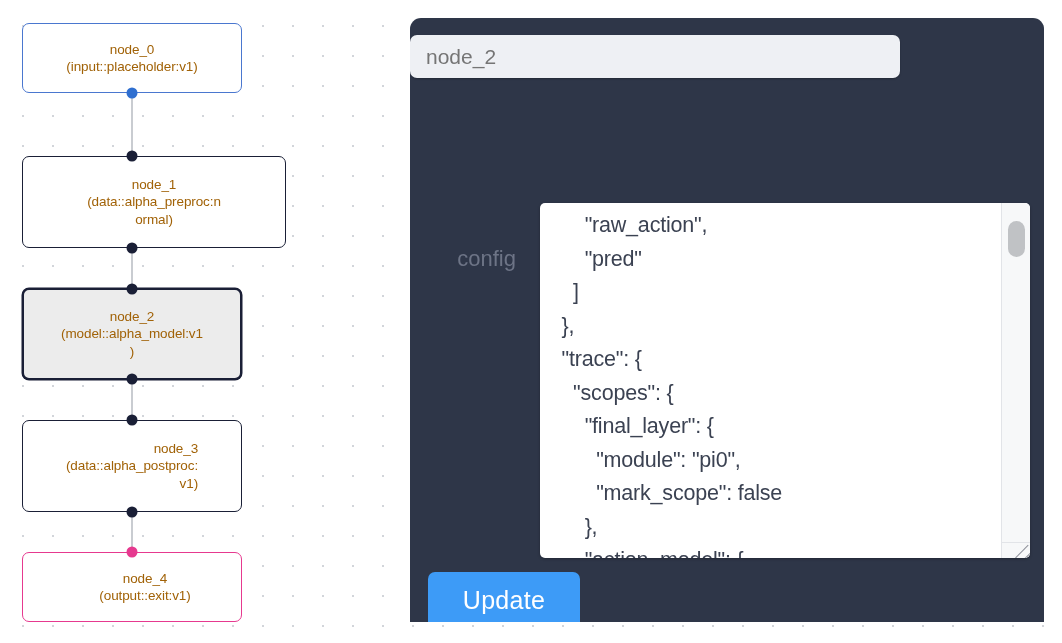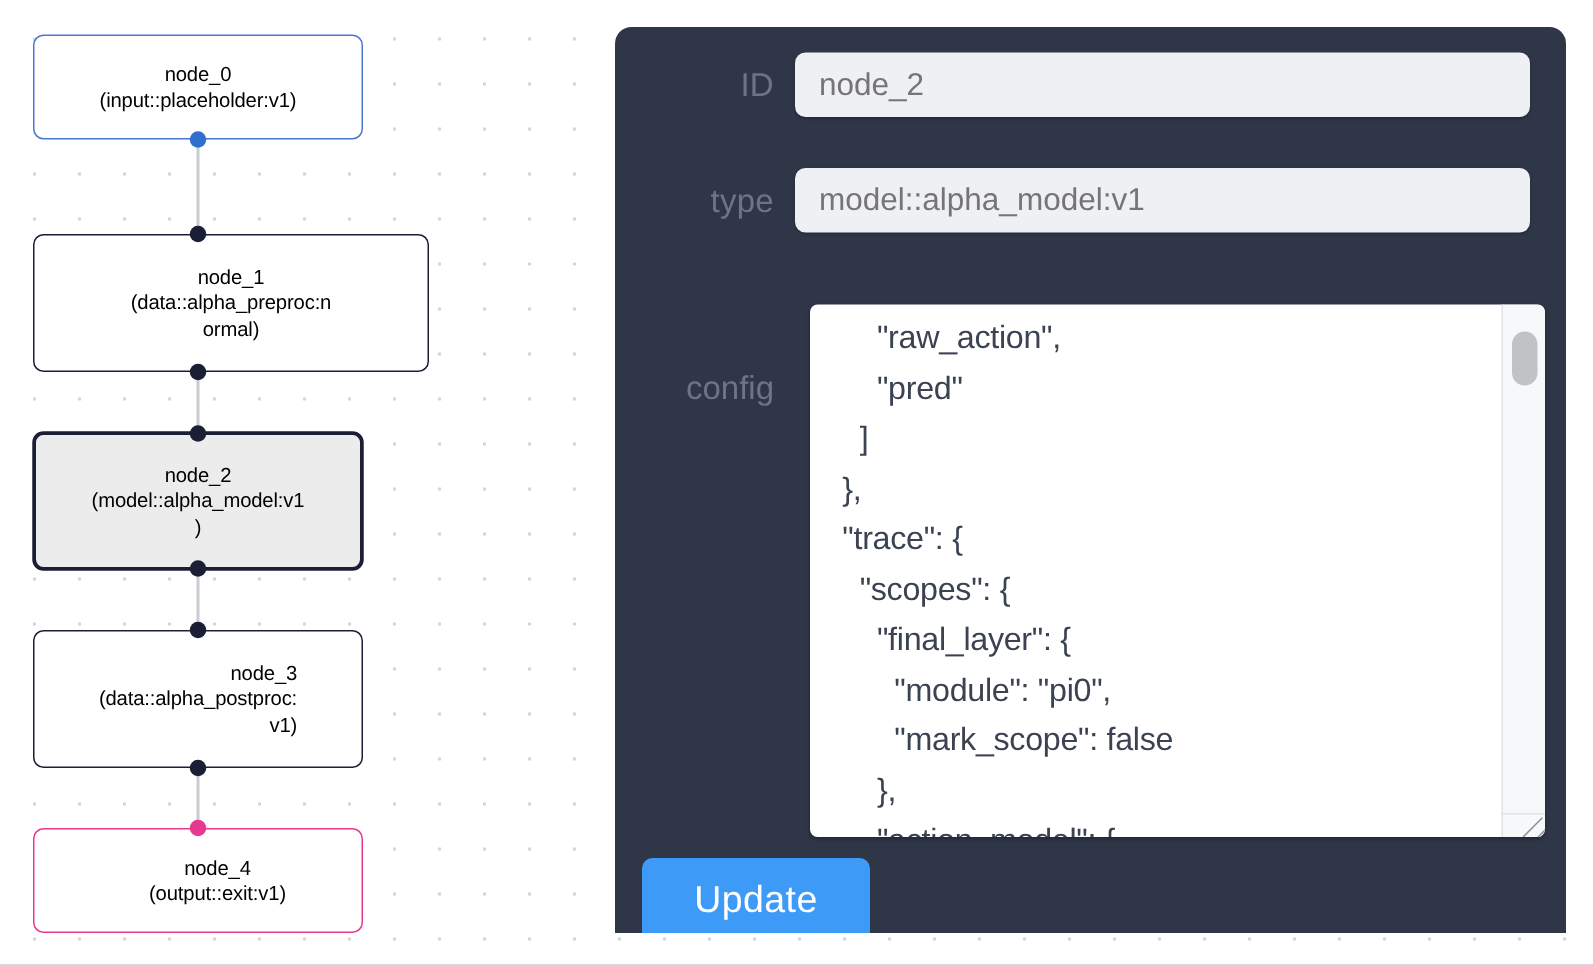--- a/index.html
+++ b/index.html
@@ -33,21 +33,21 @@
     box-sizing: border-box;
     background: #ffffff;
     border: 1px solid #1a1f36;
     border-radius: 7px;
     display: flex;
     align-items: center;
     justify-content: center;
     text-align: center;
     font-size: 13.5px;
     line-height: 17.5px;
-    color: #000000;
+    color: #a16207;
     padding: 4px 6px;
     white-space: pre-wrap;
     word-break: break-all;
     letter-spacing: -0.1px;
   }
   .node.input-node  { border: 1.5px solid #4a77cf; }
   .node.output-node { border: 1.5px solid #e6398f; padding-left: 32px; }
   .node.selected {
     background: #ececec;
     border: 2px solid #1a1f36;
@@ -307,28 +307,23 @@
   <div class="node output-node" style="left:22px; top:552px; width:220px; height:70px;">
     <span>node_4
 (output::exit:v1)</span>
   </div>
   <div class="handle pink" style="left:132px; top:552px;"></div>
 
 
   <div id="panel">
 
     <div class="form-row" style="left:0; top:17px;">
-      <div class="field-label">ID</div>
       <input class="text-input" type="text" placeholder="node_2" style="">
     </div>
 
-    <div class="form-row" style="left:0; top:94px;">
-      <div class="field-label">type</div>
-      <input class="text-input" type="text" placeholder="model::alpha_model:v1" style="">
-    </div>
 
     <div id="config-row">
       <div id="config-label">config</div>
       <div id="config-box">
         <pre id="config-text">      "raw_action",
       "pred"
     ]
   },
   "trace": {
     "scopes": {

